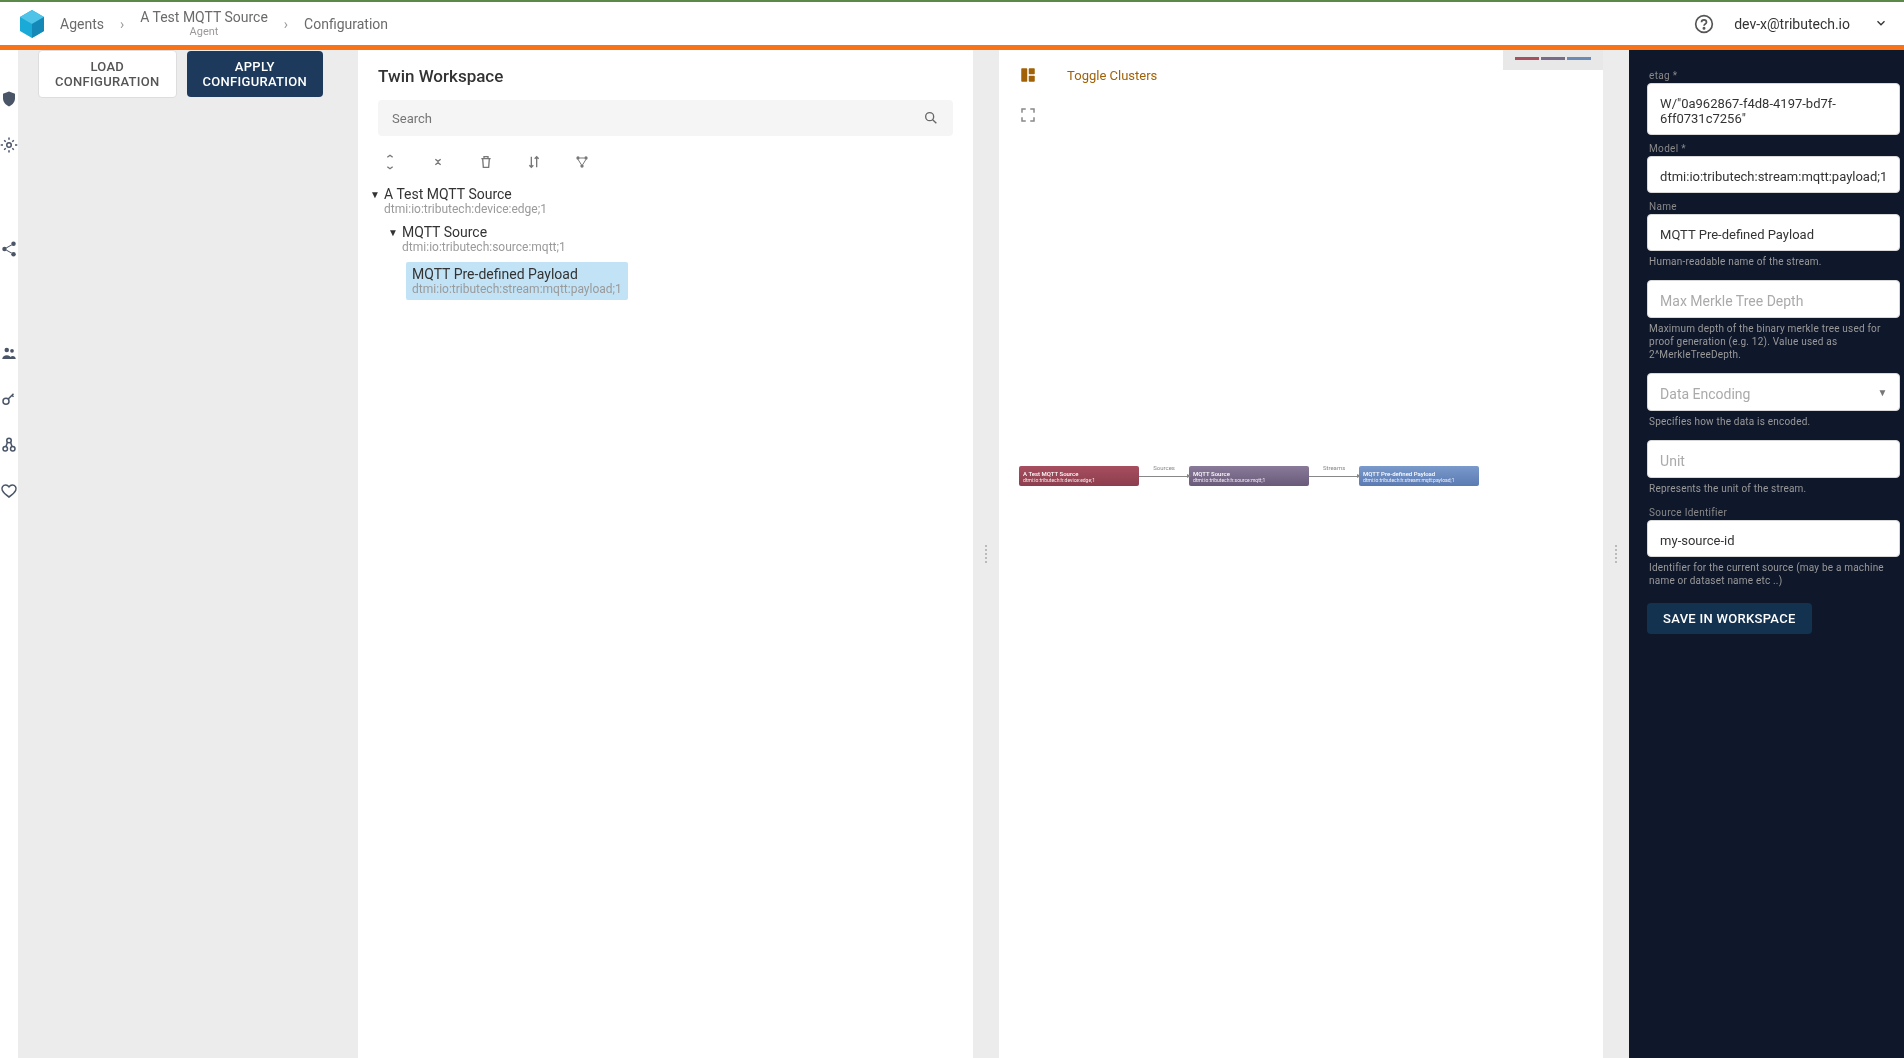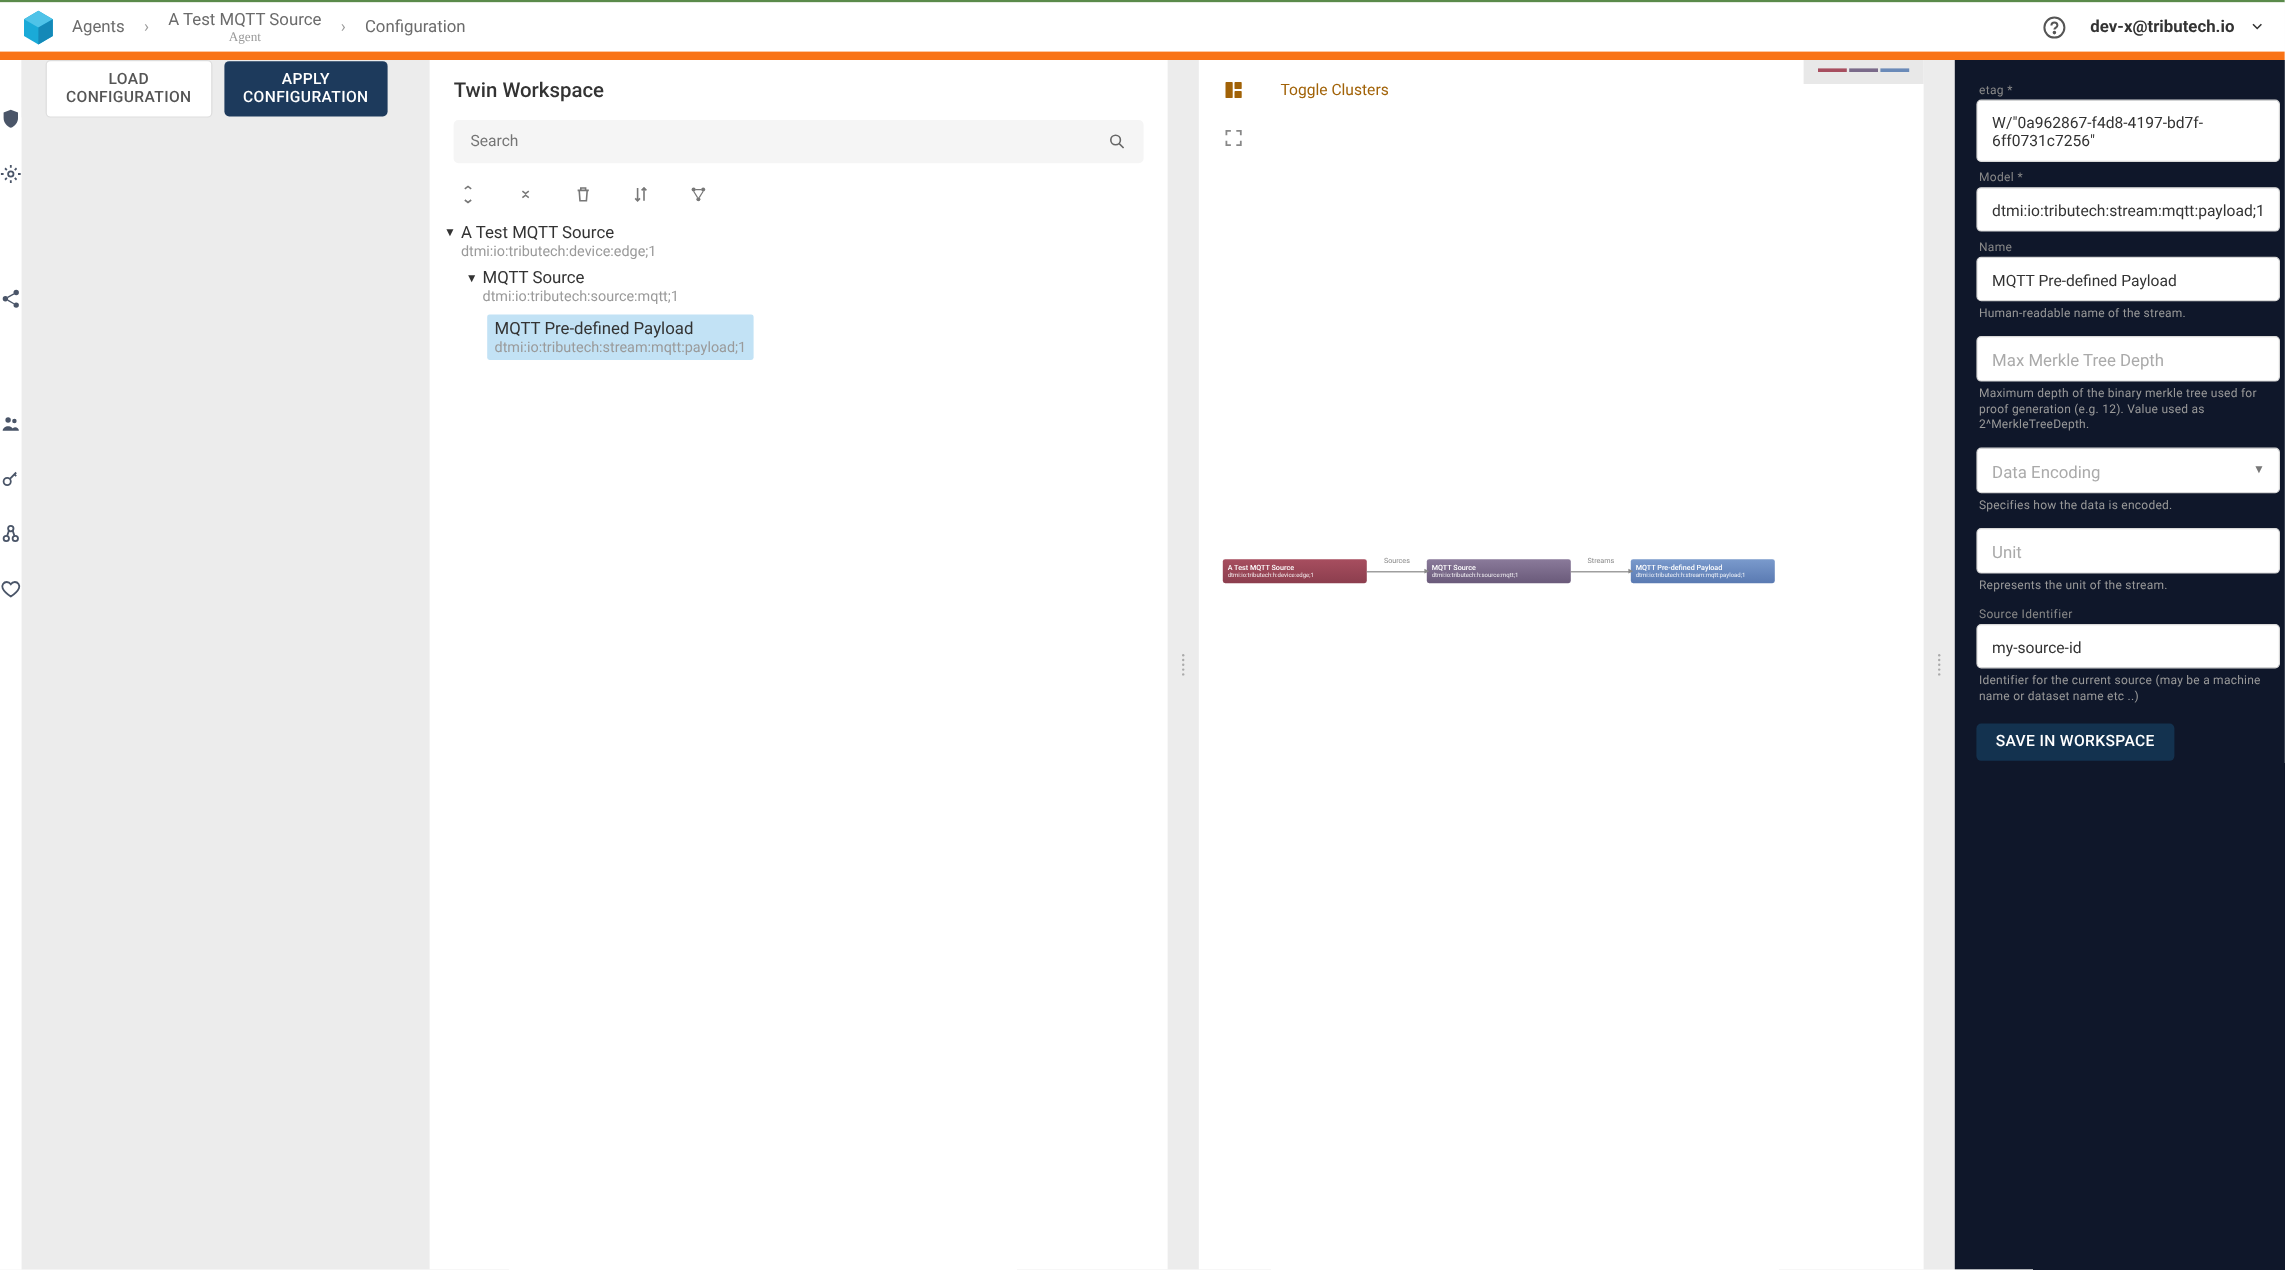--- a/index.html
+++ b/index.html
@@ -2,31 +2,31 @@
 <html><head>
   <meta charset="utf-8">
   <style>
     * { box-sizing: border-box; margin: 0; padding: 0; font-family: Roboto, -apple-system, BlinkMacSystemFont, "Segoe UI", Arial, sans-serif; }
     body { background: #fff; width: 1904px; height: 1058px; overflow: hidden; }
     
     
     .top-line { height: 2px; background: #5a8a4a; width: 100%; }
     
     
-    .header { height: 48px; display: flex; align-items: center; border-bottom: 7px solid #f97316; background: #fff; padding: 0 16px; }
+    .header { height: 48px; display: flex; align-items: center; border-bottom: 5px solid #f97316; background: #fff; padding: 0 16px; }
     .logo { width: 32px; height: 32px; margin-right: 12px; }
     .logo svg { width: 100%; height: 100%; }
     .breadcrumbs { display: flex; align-items: center; gap: 16px; flex: 1; }
     .bc-item { display: flex; flex-direction: column; align-items: center; color: #6b6b6b; font-size: 14px; cursor: pointer; }
     .bc-item.single { flex-direction: row; }
-    .bc-sub { font-size: 11px; color: #9a9a9a; font-family: Liberation Serif, serif; }
+    .bc-sub { font-size: 11px; color: #9a9a9a; }
     .bc-sep { color: #9a9a9a; font-size: 14px; }
     .header-right { display: flex; align-items: center; gap: 20px; }
     .help-icon { width: 20px; height: 20px; color: #555; cursor: pointer; }
-    .user-menu { display: flex; align-items: flex-start; gap: 12px; font-size: 14px; color: #333; cursor: pointer; font-weight: bold; }
+    .user-menu { display: flex; align-items: flex-start; gap: 24px; font-size: 14px; color: #333; cursor: pointer; }
     .user-menu svg { width: 14px; height: 14px; }
     
     
     .main { display: flex; height: calc(1058px - 50px); }
     .sidebar-nav { width: 40px; background: #fff; display: flex; flex-direction: column; align-items: center; padding-top: 40px; gap: 28px; }
     .nav-icon { width: 18px; height: 18px; color: #4a5568; cursor: pointer; }
     
     .content { flex: 1; display: flex; flex-direction: row; background: #ececec; gap: 15px; }
     
     

